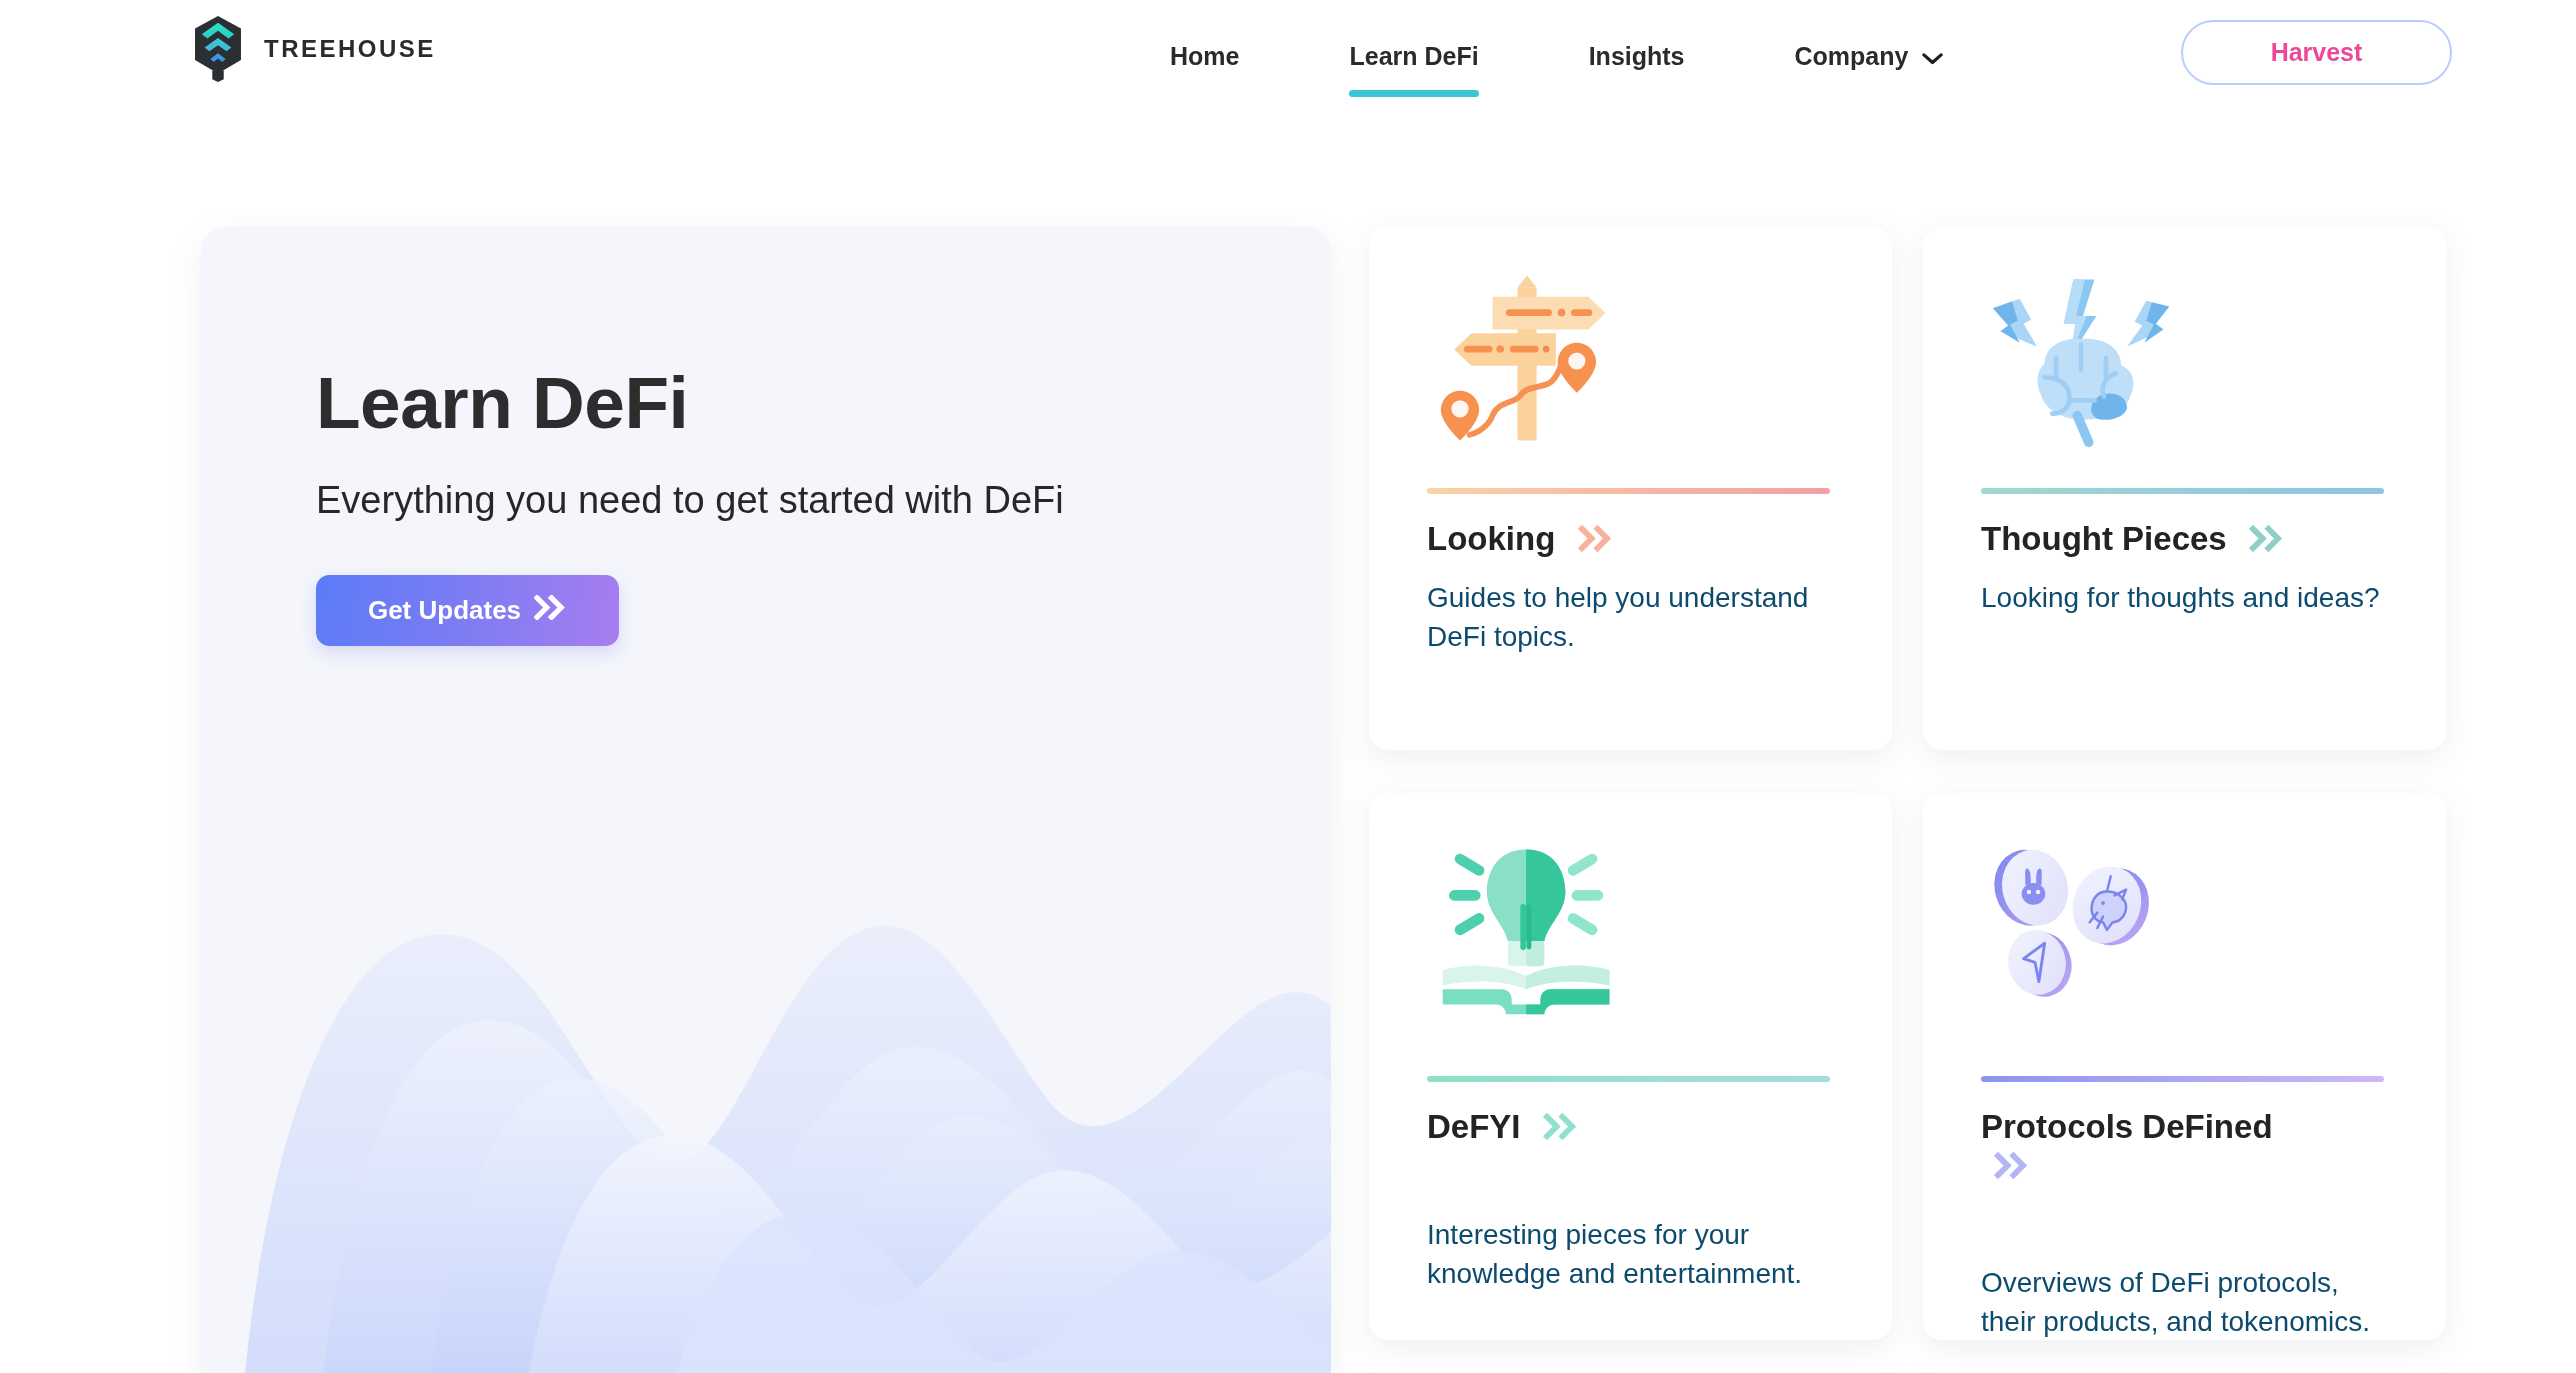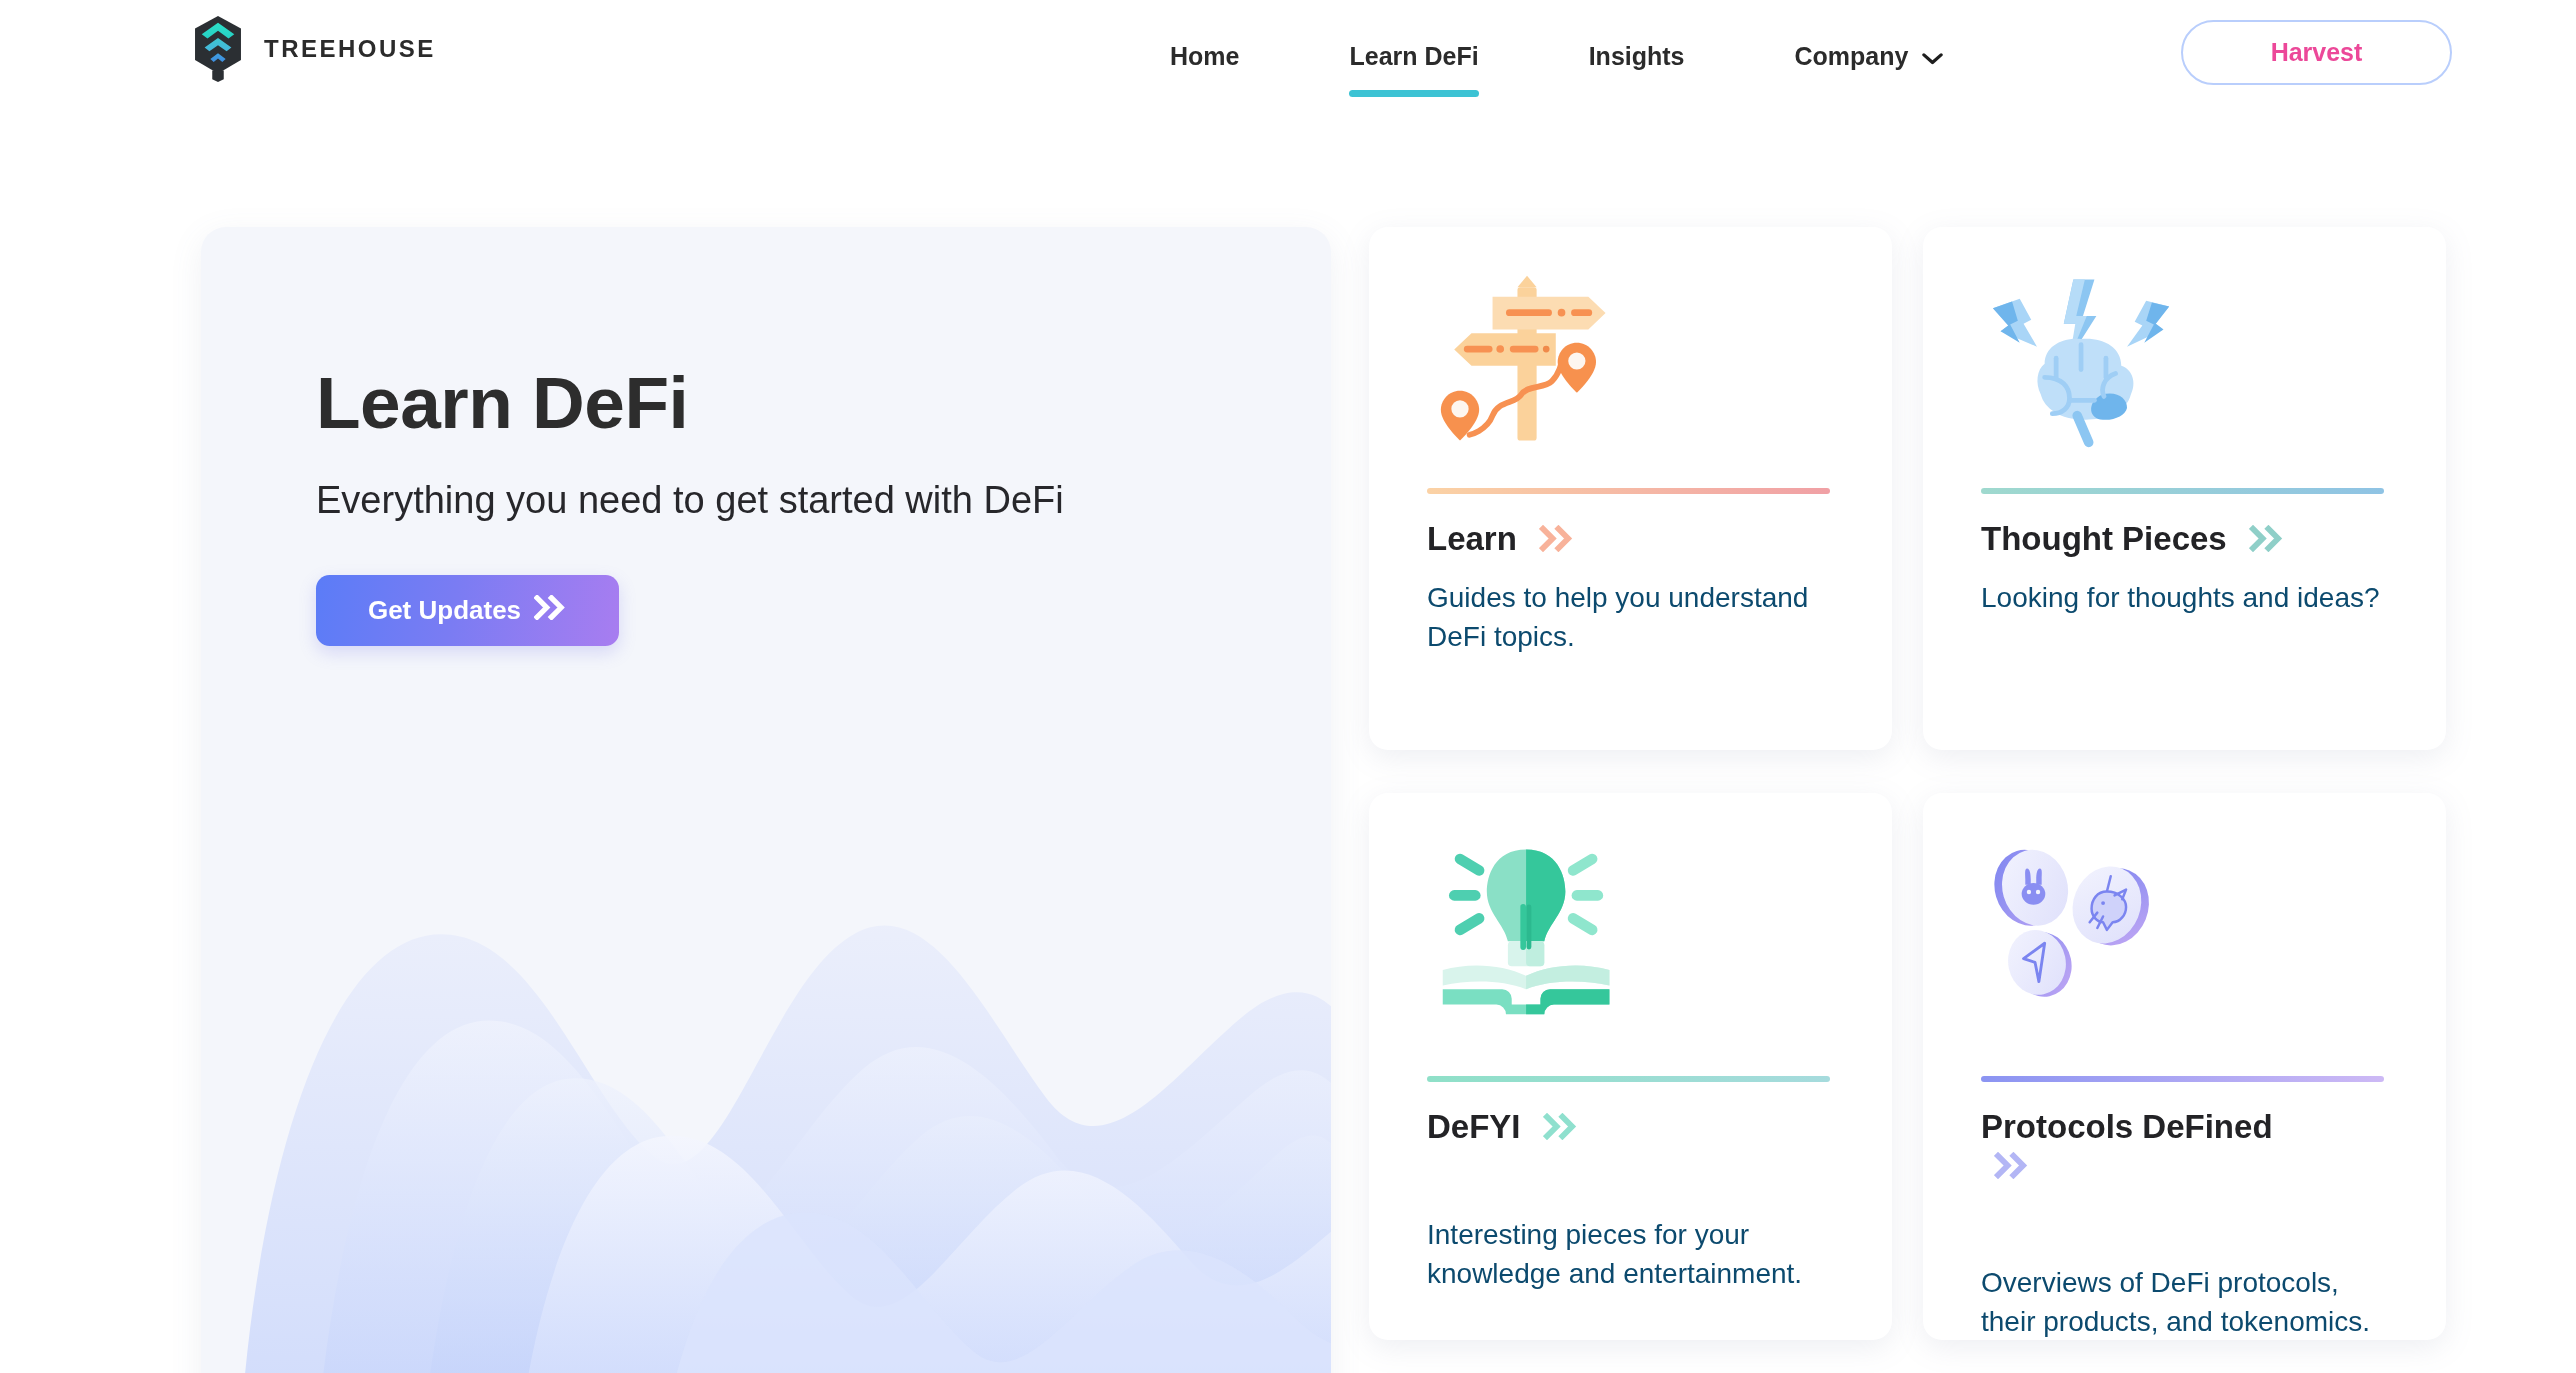--- a/index.html
+++ b/index.html
@@ -236,21 +236,21 @@
             <circle cx="124" cy="82.5" r="3.5" fill="#f08a4a"></circle>
             <path d="M44 172 C44 172 62 168 68 152 C74 136 92 140 98 130 C104 120 122 124 130 116 C138 108 140 96 140 96" stroke="#f79152" stroke-width="6" fill="none" stroke-linecap="round"></path>
             <path d="M156 76 C168 76 176 86 176 96 C176 110 156 128 156 128 C156 128 136 110 136 96 C136 86 144 76 156 76 Z" fill="#f7914e"></path>
             <circle cx="156" cy="95" r="9" fill="#fdf6f0"></circle>
             <path d="M34 126 C46 126 54 136 54 146 C54 160 34 178 34 178 C34 178 14 160 14 146 C14 136 22 126 34 126 Z" fill="#f7914e"></path>
             <circle cx="34" cy="145" r="9" fill="#fdf6f0"></circle>
           </svg>
         </div>
         <div class="card-divider" style="background:linear-gradient(90deg,#fbd2a5 0%,#f0a0a5 100%);"></div>
         <div class="card-title">
-          <span>Learn</span>
+          <span>Looking</span>
           <span class="title-chev">
             <svg width="35" height="27" viewBox="0 0 36 28">
               <path d="M4 4 L14 14 L4 24" stroke="#f8b29a" stroke-width="6" fill="none" stroke-linecap="square"></path>
               <path d="M20 4 L30 14 L20 24" stroke="#f8b29a" stroke-width="6" fill="none" stroke-linecap="square"></path>
             </svg>
           </span>
         </div>
         <div class="card-desc">Guides to help you understand DeFi topics.</div>
       </a>
 

